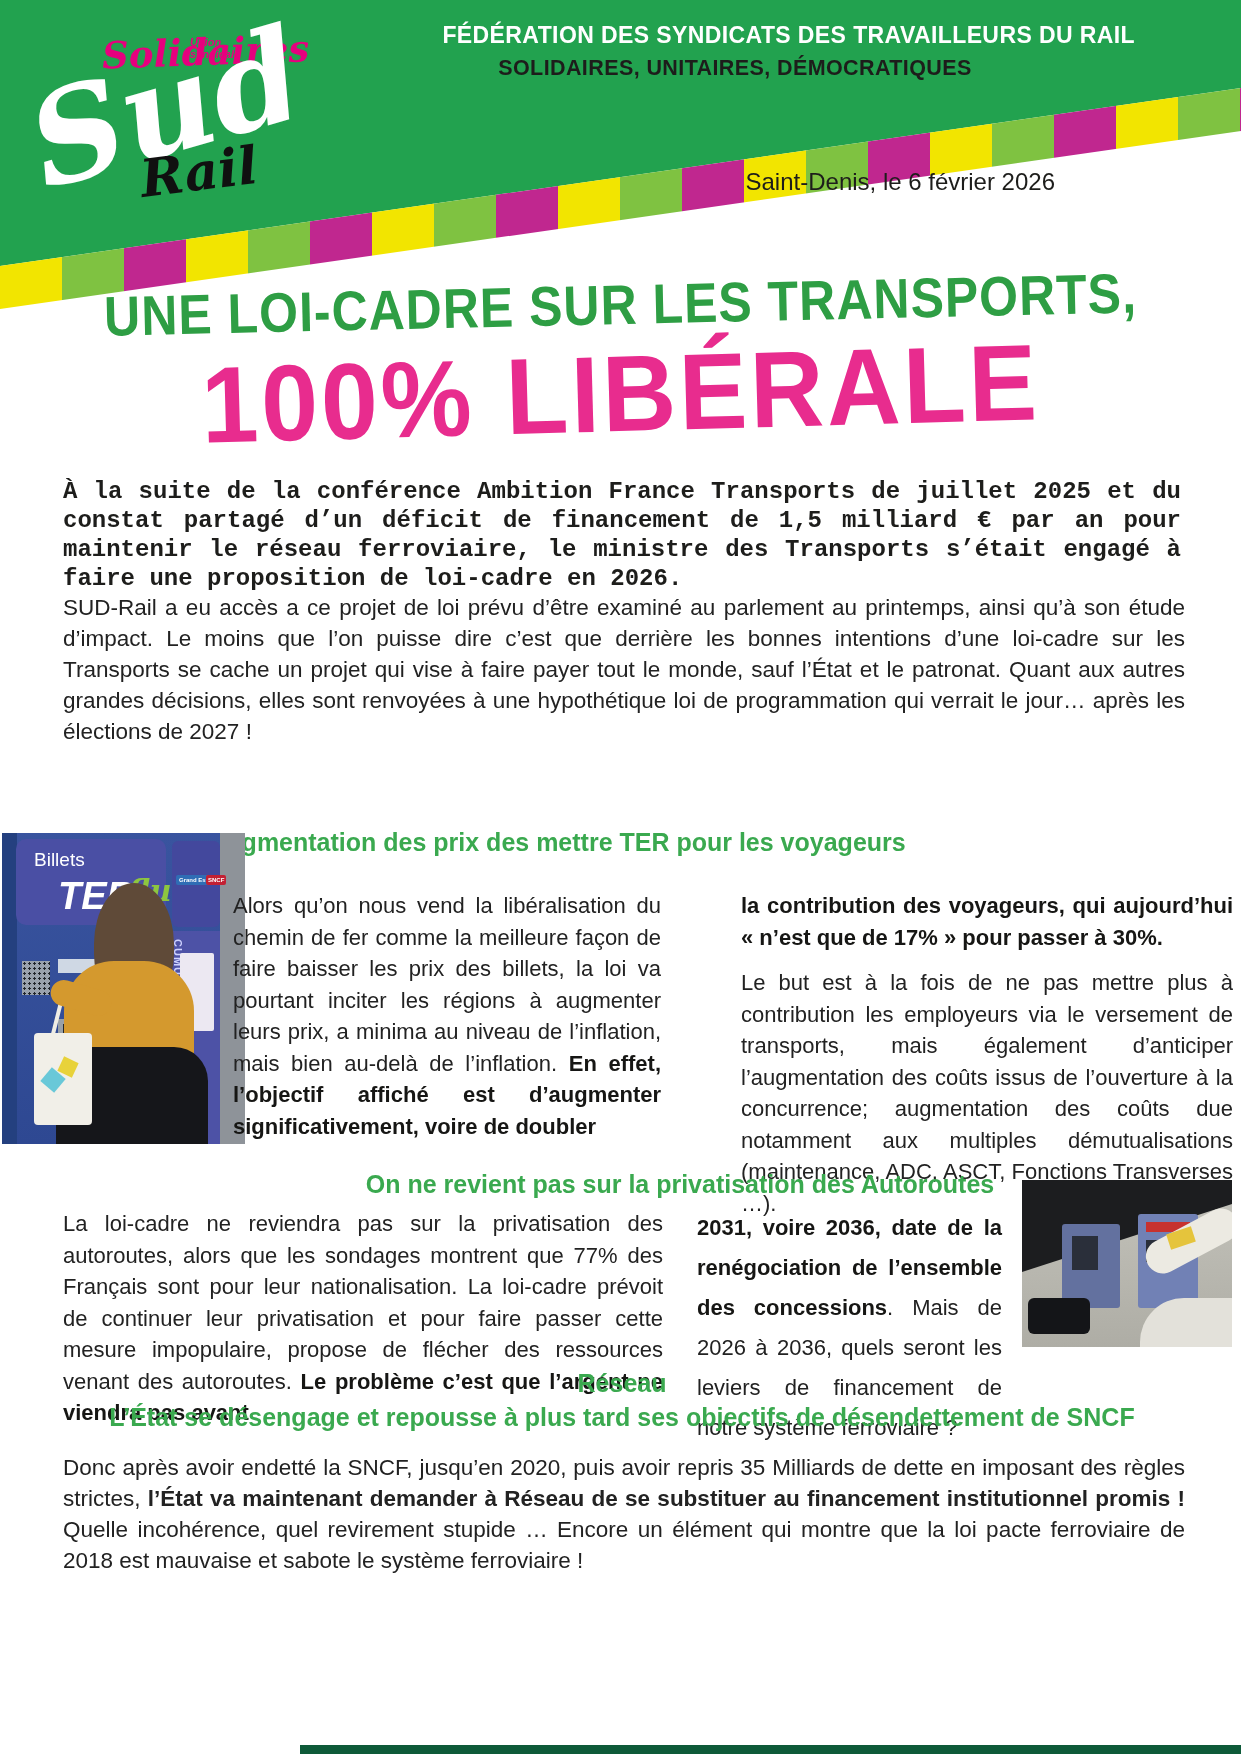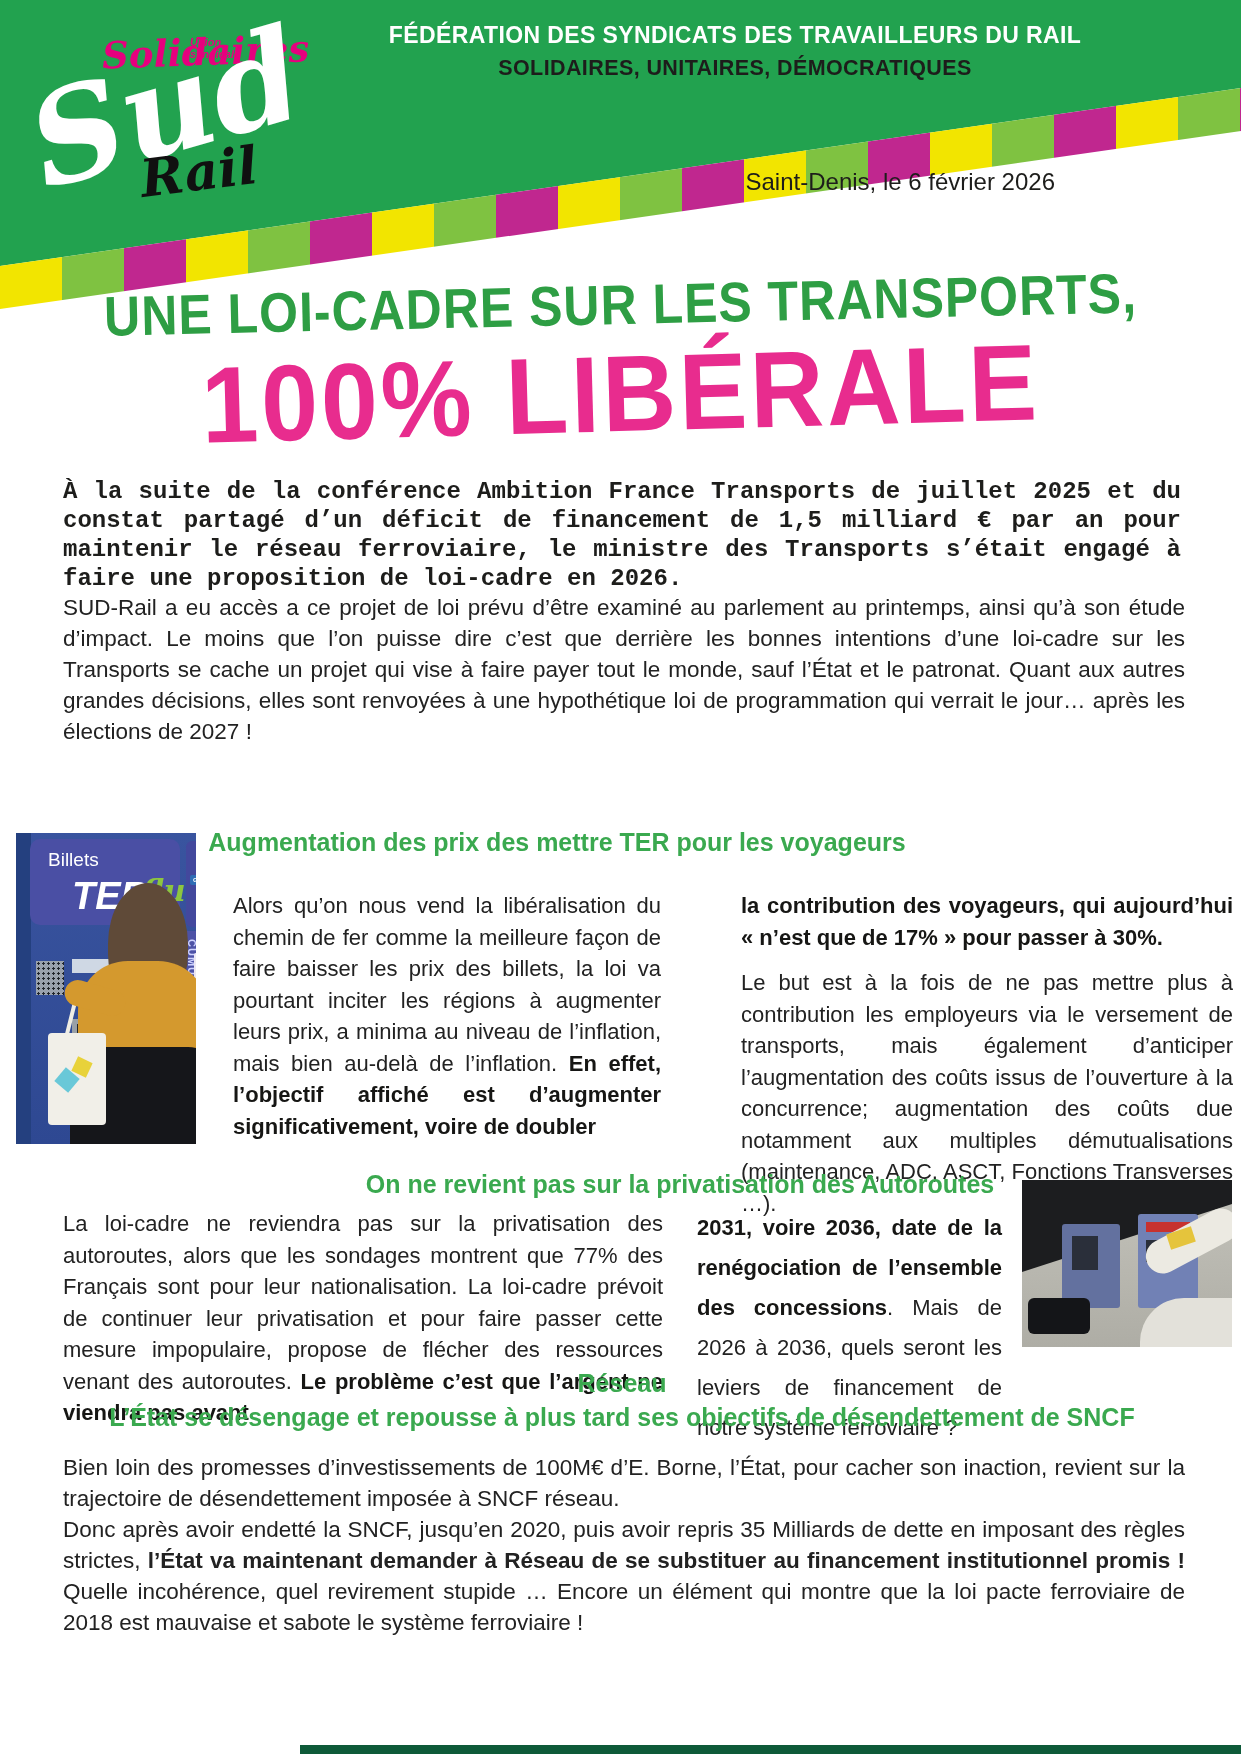--- a/index.html
+++ b/index.html
@@ -15,21 +15,21 @@
   .logo{position:absolute;left:22px;top:6px;width:300px;height:240px;}
   .logo-union{position:absolute;left:168px;top:6px;font-size:11px;line-height:12px;font-weight:700;
               font-style:italic;color:#e6007e;white-space:pre-line;margin-top:24px;}
   .logo-solidaires{position:absolute;left:80px;top:24px;font-size:37px;font-weight:800;font-style:italic;
                    color:#e6007e;font-family:"DejaVu Serif",serif;transform:rotate(-2deg);}
   .logo-sud{position:absolute;left:6px;top:38px;font-size:128px;font-weight:800;font-style:italic;
             color:#ffffff;font-family:"DejaVu Serif",serif;transform:rotate(-16deg);line-height:1;}
   .logo-rail{position:absolute;left:118px;top:140px;font-size:52px;font-weight:800;font-style:italic;
              color:#101010;font-family:"DejaVu Serif",serif;transform:rotate(-7deg);line-height:1;}
   .org{position:absolute;left:335px;top:22px;width:800px;text-align:center;}
-  .org-l1{font-size:23px;font-weight:800;color:#ffffff;letter-spacing:.4px;}
+  .org-l1{font-size:23px;font-weight:800;color:#ffffff;letter-spacing:.4px;text-align:right;}
   .org-l2{margin-top:7px;font-size:21.5px;font-weight:800;color:#1d1d1b;letter-spacing:.4px;}
   .dateline{position:absolute;left:740px;top:168px;width:315px;text-align:right;font-size:24px;
             font-weight:500;color:#1d1d1b;}
 
   
   .title1{position:absolute;left:0;top:276px;width:1241px;text-align:center;font-size:50px;font-weight:800;
           color:#2e9e44;letter-spacing:1px;transform:rotate(-1.3deg) scaleY(1.12);}
   .title2{position:absolute;left:0;top:336px;width:1241px;text-align:center;font-size:102px;font-weight:800;
           color:#e82c8e;letter-spacing:3px;transform:rotate(-1.6deg) scaleY(1.06);}
 
@@ -42,21 +42,21 @@
   .body-col{position:absolute;font-size:22px;line-height:31.5px;color:#222;text-align:justify;margin:0;}
   .body-col strong{color:#161614;}
   .colpara{margin:0 0 14px 0;}
   .s3-par{position:absolute;left:63px;top:1452px;width:1122px;font-size:22.5px;line-height:31px;
           color:#222;text-align:justify;}
   .s3-par p{margin:0;}
   .sec3-head{position:absolute;left:63px;top:1366px;width:1118px;text-align:center;font-size:25px;
              line-height:34px;font-weight:700;color:#3aa94f;}
 
   
-  .photo1{position:absolute;left:16px;top:833px;width:180px;height:311px;overflow:hidden;background:#8e9399;}
+  .photo1{position:absolute;left:2px;top:833px;width:243px;height:311px;overflow:hidden;background:#8e9399;}
   .p1-machine{position:absolute;left:0;top:0;width:218px;height:311px;background:linear-gradient(#39549f,#2e4892);}
   .p1-leftcol{position:absolute;left:0;top:0;width:15px;height:311px;background:#24407f;}
   .p1-head{position:absolute;left:14px;top:6px;width:150px;height:86px;background:#4a4fa4;border-radius:10px;}
   .p1-billets{position:absolute;left:18px;top:10px;font-size:19px;color:#ffffff;}
   .p1-ter{position:absolute;left:42px;top:36px;font-size:38px;font-weight:800;font-style:italic;color:#ffffff;}
   .p1-fluo{position:absolute;left:112px;top:34px;font-size:30px;font-weight:700;font-style:italic;
            color:#8dc63f;font-family:"DejaVu Serif",serif;}
   .p1-headright{position:absolute;left:170px;top:8px;width:48px;height:86px;background:#43489d;border-radius:6px;}
   .badge-ge{position:absolute;left:4px;top:34px;background:#2f6db5;color:#fff;font-size:6px;font-weight:700;
             padding:2px 3px;border-radius:2px;}
@@ -196,19 +196,18 @@
     <div class="p2-mirror"></div>
     <div class="p2-shoulder"></div>
   </div>
 
   <div class="sec3-head">
     <div>Réseau</div>
     <div>L’État se désengage et repousse à plus tard ses objectifs de désendettement de SNCF</div>
   </div>
 
   <div class="s3-par">
-    <p>Bien loin des promesses d’investissements de 100M€ d’E. Borne, l’État, pour cacher son inaction, revient sur la trajectoire de désendettement imposée à SNCF réseau.</p>
     <p><span>Donc après avoir endetté la SNCF, jusqu’en 2020, puis avoir repris 35 Milliards de dette en imposant des règles strictes, </span><strong>l’État va maintenant demander à Réseau de se substituer au financement institutionnel promis !</strong><span> Quelle incohérence, quel revirement stupide … Encore un élément qui montre que la loi pacte ferroviaire de 2018 est mauvaise et sabote le système ferroviaire !</span></p>
   </div>
 
   <div class="footer-bar"></div>
 
 </div>
 
 </body></html>

